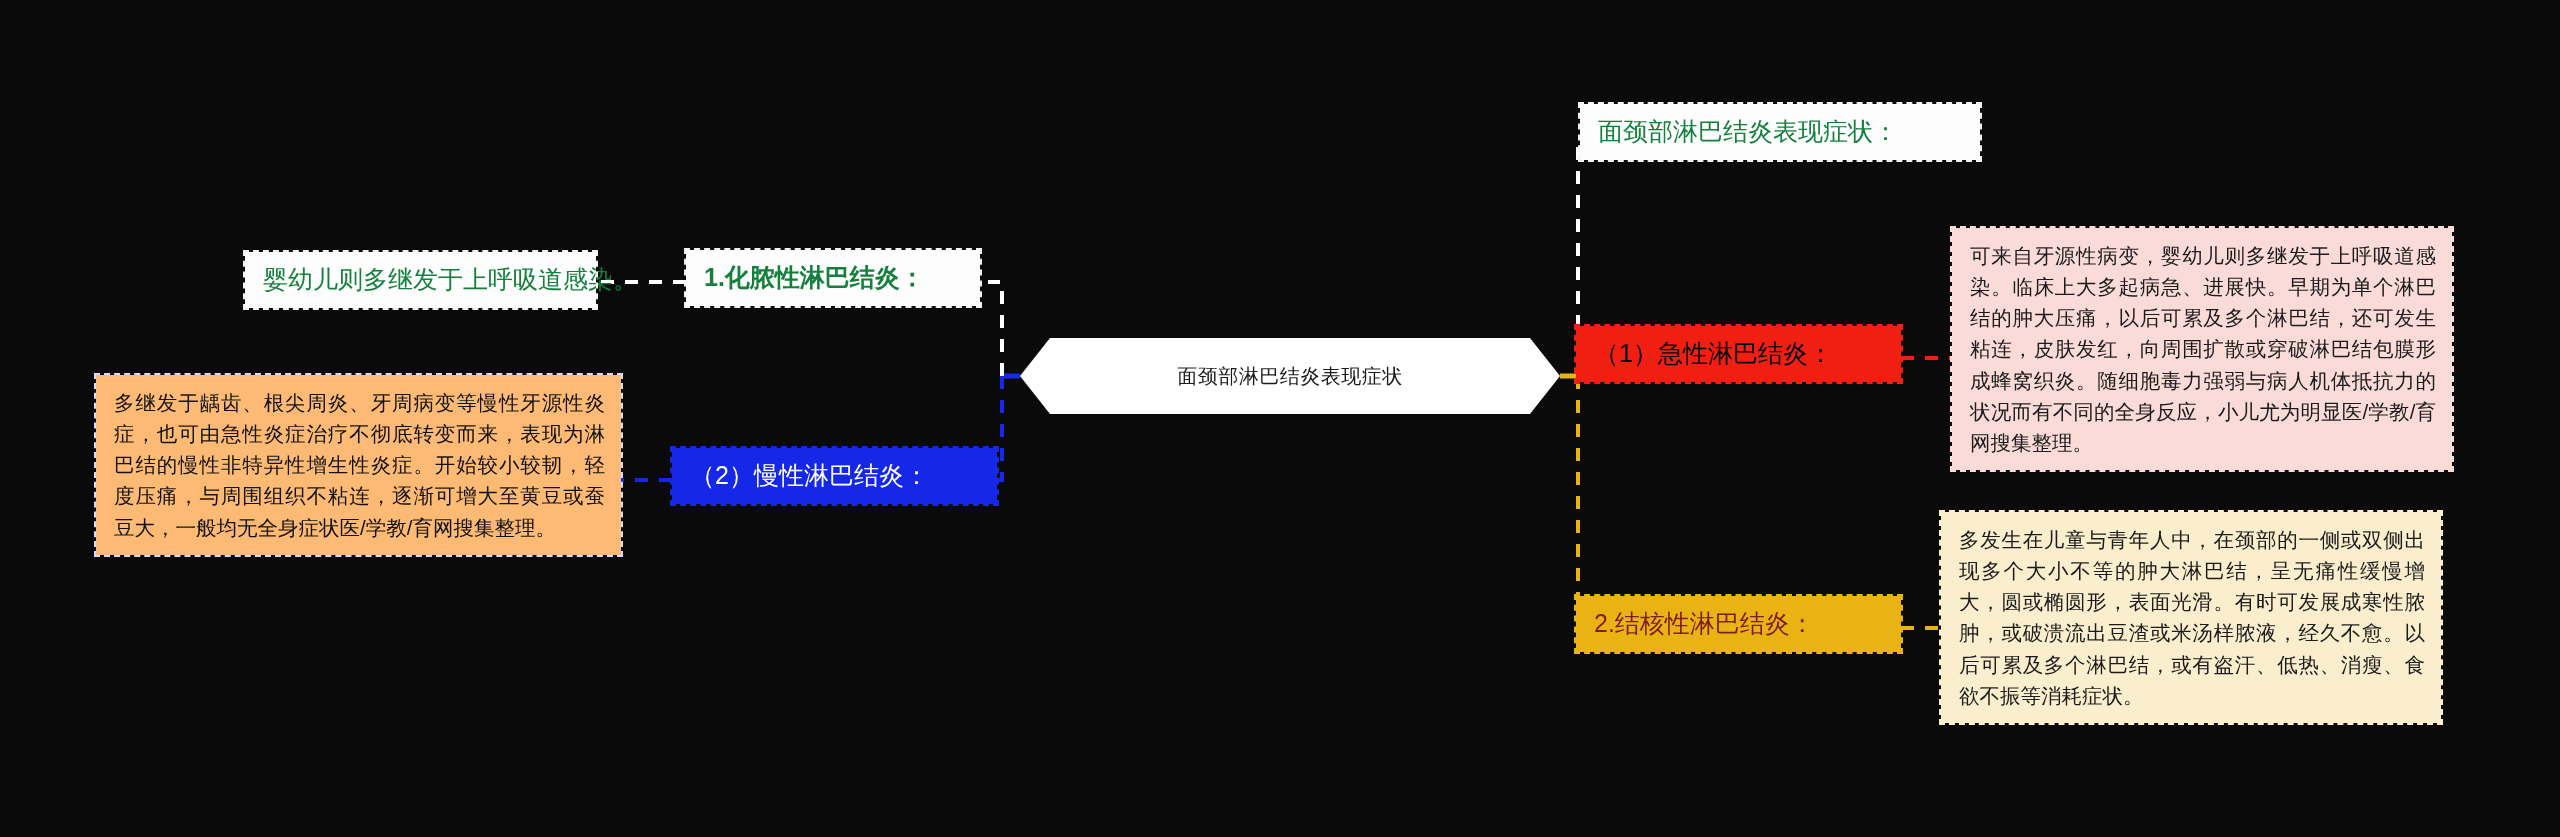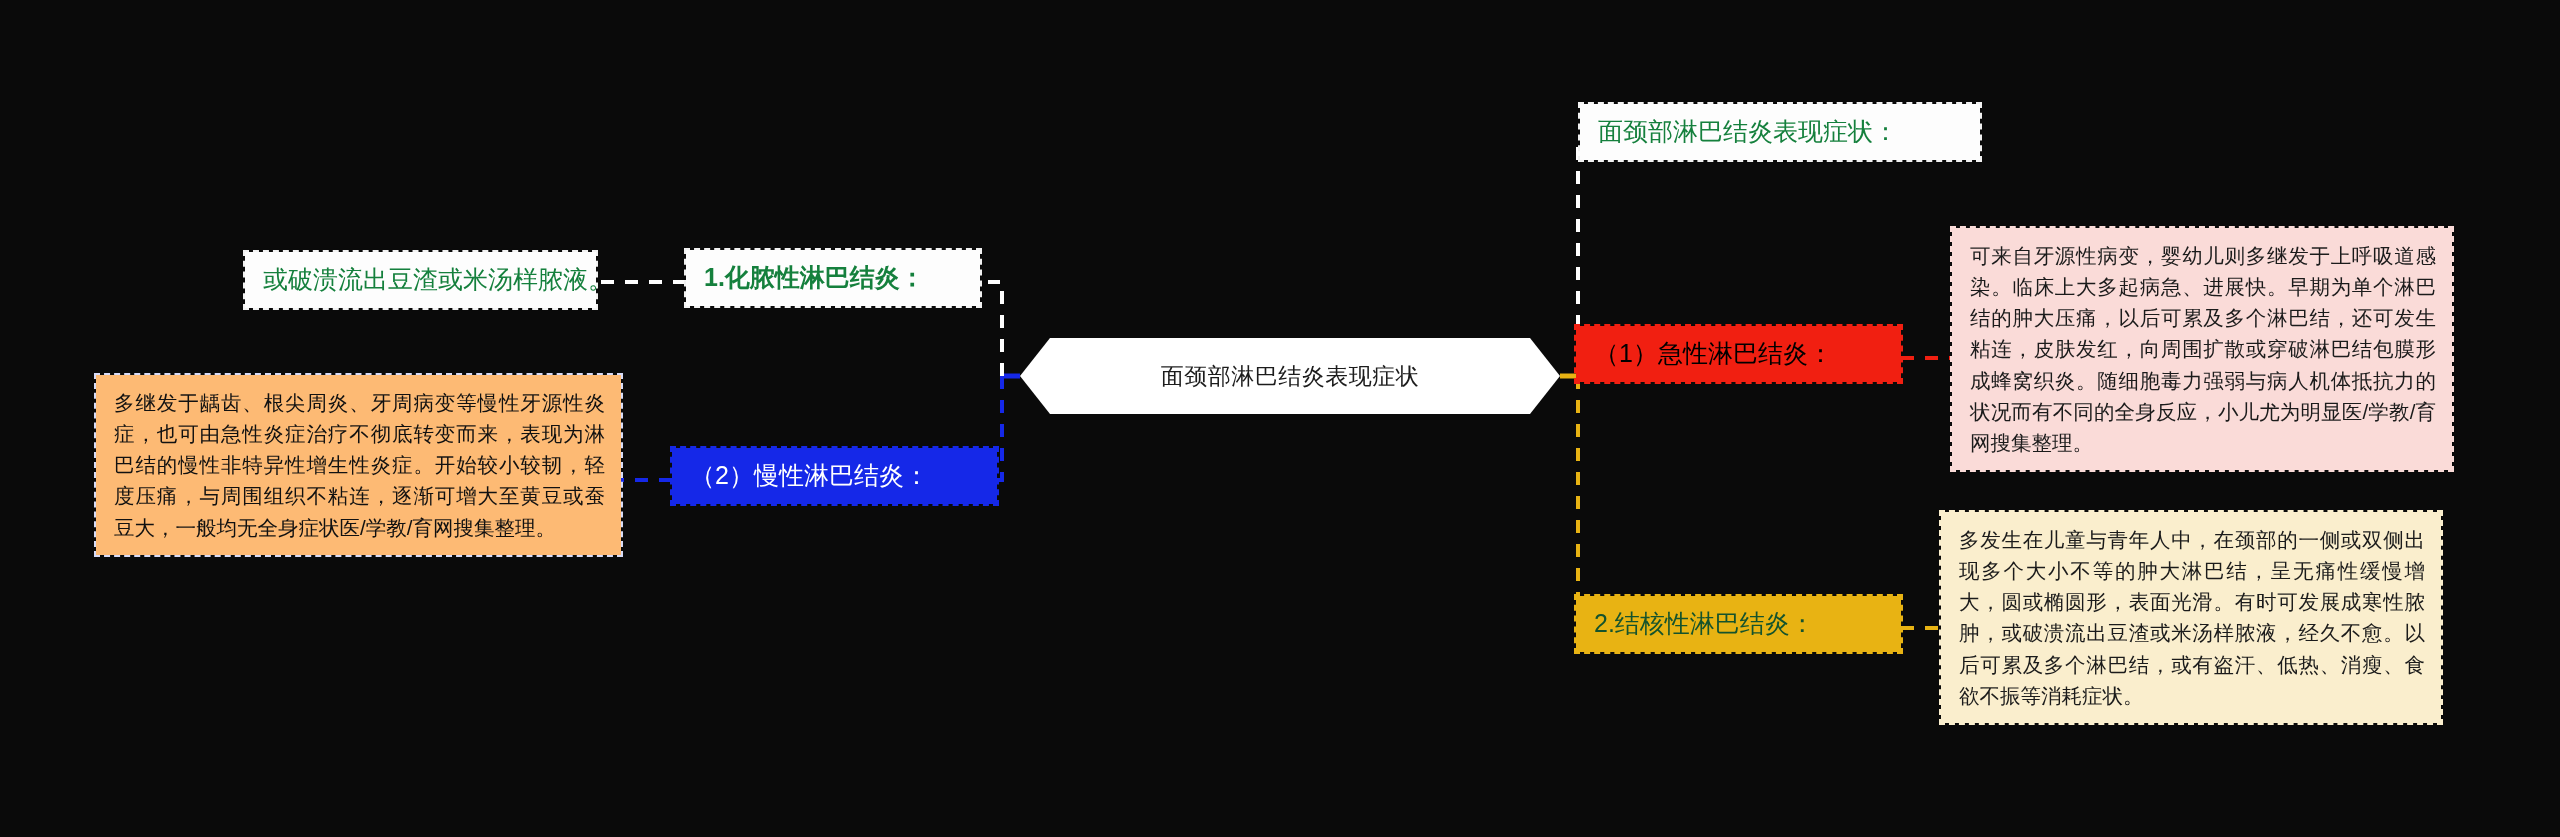--- a/index.html
+++ b/index.html
@@ -33,21 +33,21 @@
   }
 
   
   .root-node {
     left: 1020px;
     top: 338px;
     width: 540px;
     height: 76px;
     background: #ffffff;
     color: #1c1c1c;
-    font-size: 23px;
+    font-size: 20px;
     justify-content: flex-start;
     clip-path: polygon(0% 50%, 30px 0%, calc(100% - 30px) 0%, 100% 50%, calc(100% - 30px) 100%, 30px 100%);
     z-index: 8;
     letter-spacing: 0.5px;
   }
 
   
   .box-white {
     background: #fdfdfd;
     color: #15803d;
@@ -60,21 +60,21 @@
     color: #000000;
     outline: 2px dashed #f11f11;
   }
   .box-blue {
     background: #1528e8;
     color: #ffffff;
     outline: 2px dashed #1528e8;
   }
   .box-yellow {
     background: #e8b313;
-    color: #14532d;
+    color: #7f1d1d;
     outline: 2px dashed #e8b313;
   }
   .box-pink {
     background: #fadbd8;
     color: #1b1b1b;
     outline: 2px dashed #fadbd8;
   }
   .box-cream {
     background: #faeecd;
     color: #1b1b1b;
@@ -188,21 +188,21 @@
 
 <div class="node box-cream para" id="n-cream">
   <span class="txt">多发生在儿童与青年人中，在颈部的一侧或双侧出现多个大小不等的肿大淋巴结，呈无痛性缓慢增大，圆或椭圆形，表面光滑。有时可发展成寒性脓肿，或破溃流出豆渣或米汤样脓液，经久不愈。以后可累及多个淋巴结，或有盗汗、低热、消瘦、食欲不振等消耗症状。</span>
 </div>
 
 <div class="node box-white label" id="n-l-white-1">
   <span class="txt">1.化脓性淋巴结炎：</span>
 </div>
 
 <div class="node box-white label" id="n-l-white-2">
-  <span class="txt">或破溃流出豆渣或米汤样脓液。</span>
+  <span class="txt">婴幼儿则多继发于上呼吸道感染。</span>
 </div>
 
 <div class="node box-blue label" id="n-blue">
   <span class="txt">（2）慢性淋巴结炎：</span>
 </div>
 
 <div class="node box-lavender para" id="n-lavender">
   <span class="txt">多继发于龋齿、根尖周炎、牙周病变等慢性牙源性炎症，也可由急性炎症治疗不彻底转变而来，表现为淋巴结的慢性非特异性增生性炎症。开始较小较韧，轻度压痛，与周围组织不粘连，逐渐可增大至黄豆或蚕豆大，一般均无全身症状医/学教/育网搜集整理。</span>
 </div>
 

